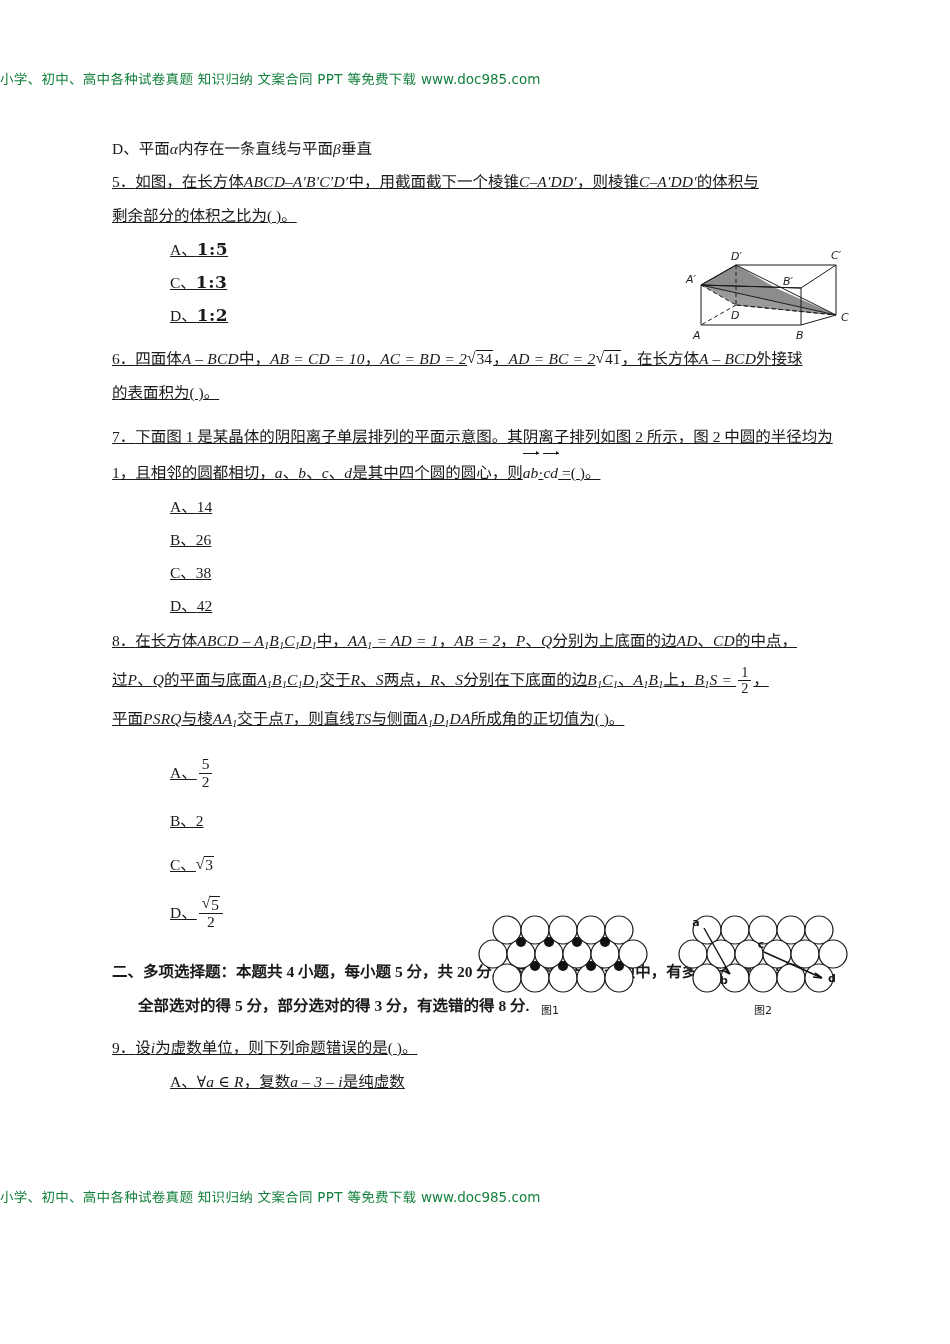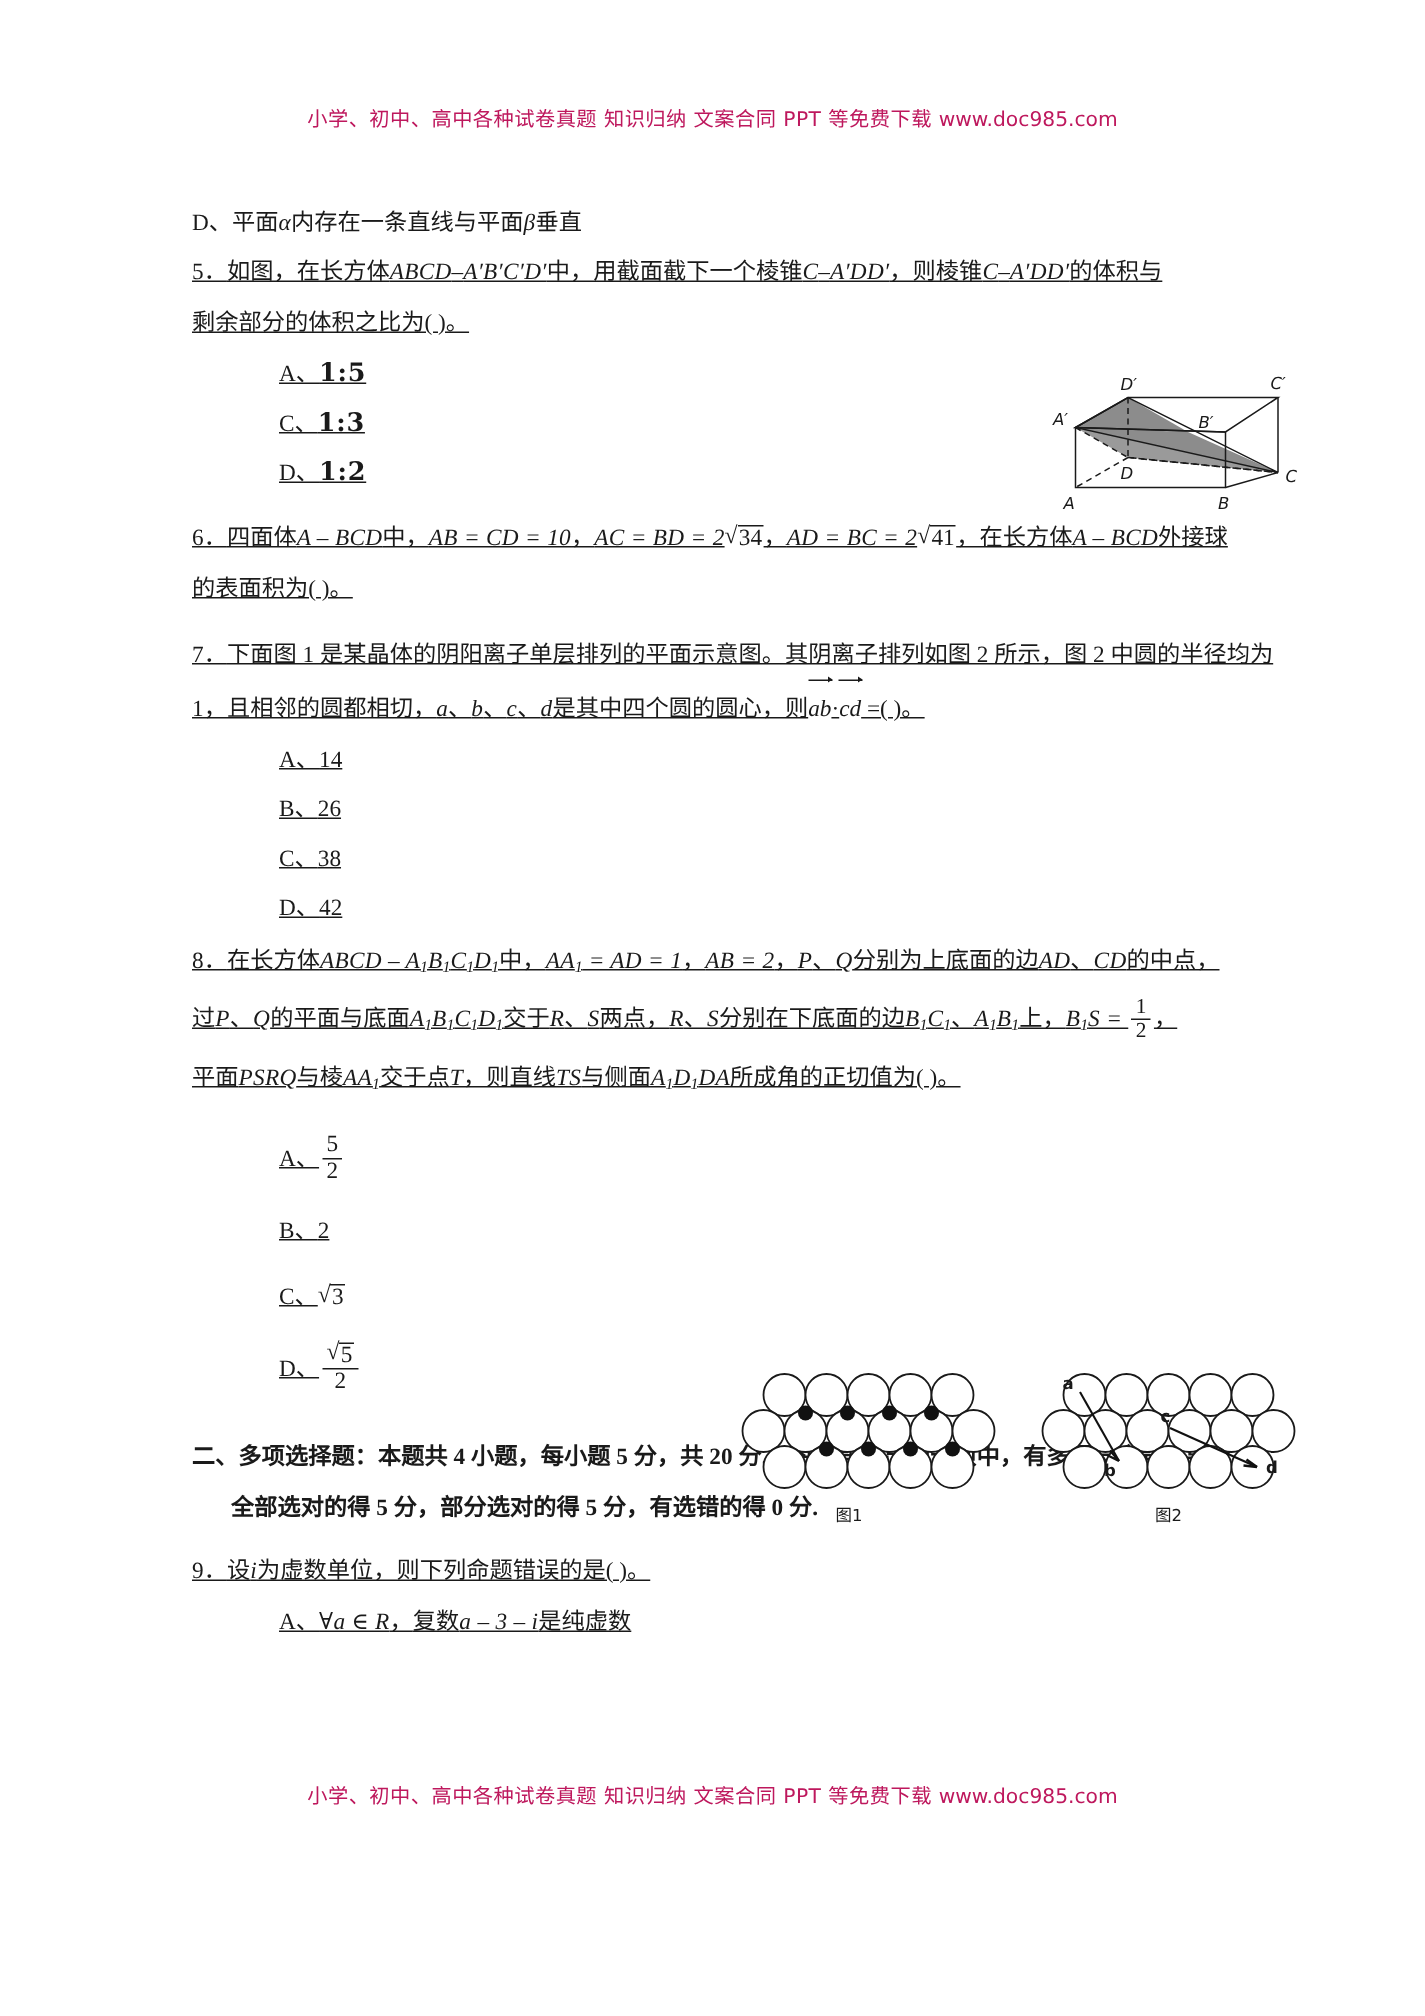--- a/index.html
+++ b/index.html
@@ -15,37 +15,37 @@
     position: relative;
     width: 950px;
     height: 1344px;
     background: #ffffff;
     overflow: hidden;
   }
   .watermark {
     position: absolute;
     left: 0;
     width: 950px;
-    text-align: center;
+    text-align: left;
     font-family: "DejaVu Sans", "Liberation Sans", sans-serif;
     font-size: 13.5px;
-    color: #be185d;
+    color: #15803d;
     letter-spacing: 0.3px;
     white-space: nowrap;
   }
   .watermark .url {
     font-family: "DejaVu Sans", "Liberation Sans", sans-serif;
     letter-spacing: 0;
   }
   .wm-top { top: 68px; }
   .wm-bottom { top: 1186px; }
 
   .content {
     position: absolute;
-    left: 128px;
+    left: 112px;
     top: 132px;
     width: 726px;
   }
   .q-block { margin-bottom: 2px; text-decoration: underline; }
   .stem {
     font-size: 15.5px;
     line-height: 34px;
     text-indent: 0;
     position: relative;
   }
@@ -401,21 +401,21 @@
         <li class="opt" style="line-height:52px;">
           <span class="lab">D、</span><span class="frac" style="font-size:1em;"><span class="num"><span class="sqrt"><span class="rad mn">5</span></span></span><span class="den mn">2</span></span>
         </li>
       </ul>
     </div>
 
     <div class="spacer-14"></div>
 
     <div class="section-head">
       <span>二、多项选择题：本题共 4 小题，每小题 5 分，共 20 分.在每小题给出的选项中，有多项符合题目要求，</span>
-      <span class="cont">全部选对的得 5 分，部分选对的得 5 分，有选错的得 0 分.</span>
+      <span class="cont">全部选对的得 5 分，部分选对的得 3 分，有选错的得 8 分.</span>
     </div>
 
     <div class="spacer-8"></div>
 
     <div class="q-block">
       <div class="stem">
         <span>9．</span><span>设</span><span class="mi">i</span><span>为虚数单位，则下列命题错误的是(  )。</span>
       </div>
       <ul class="opt-list">
         <li class="opt">

